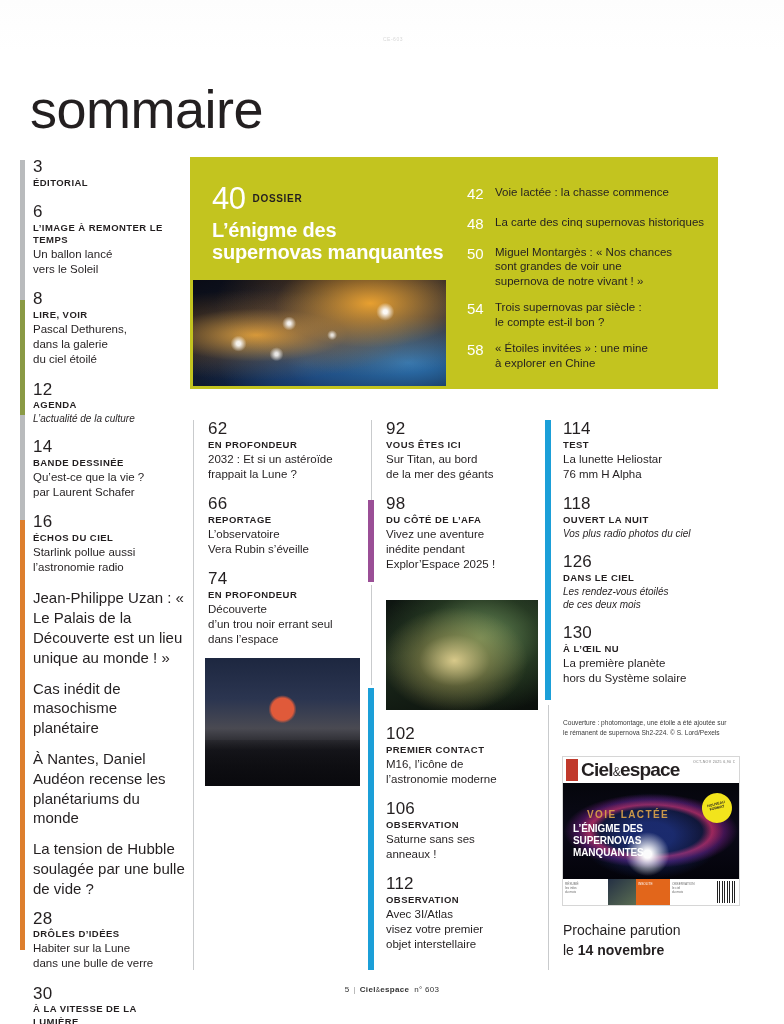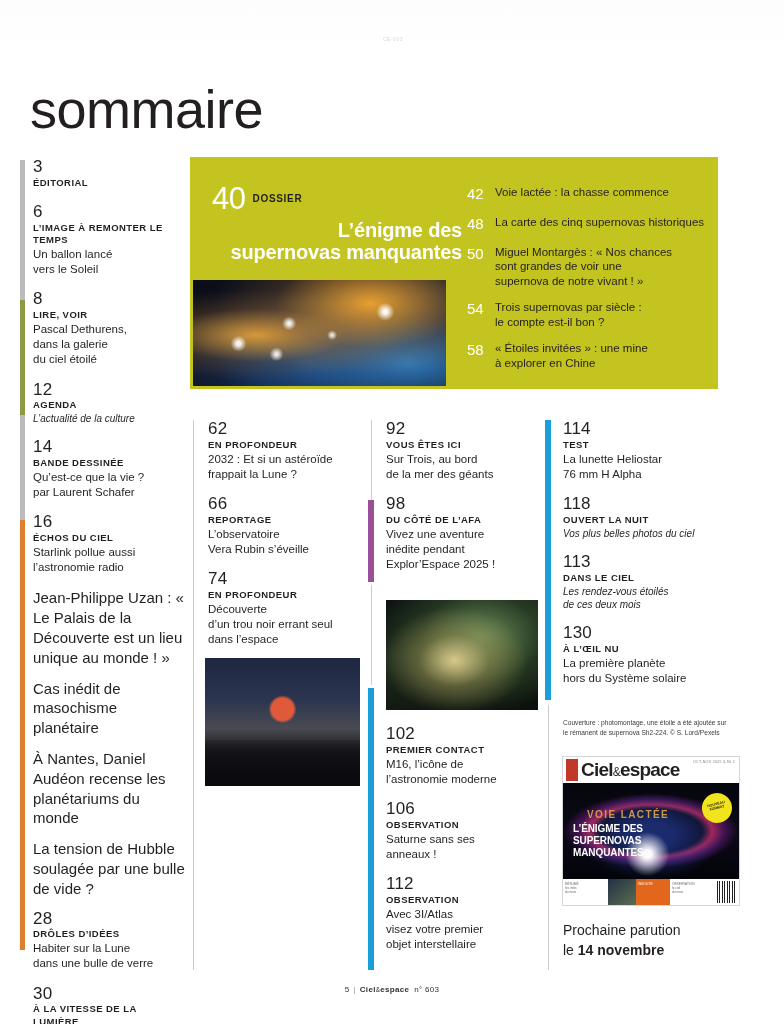--- a/index.html
+++ b/index.html
@@ -67,21 +67,21 @@
   .dos-num {
     display:inline-block; font-size:31px; color:#fff; font-weight:400;
     vertical-align:-2px; letter-spacing:-.5px;
   }
   .dos-tag {
     display:inline-block; font-size:10px; font-weight:bold; color:#231f20;
     letter-spacing:.7px; margin-left:7px; vertical-align:5px;
   }
   .dos-title {
     font-size:20px; font-weight:bold; color:#ffffff; line-height:1.12;
-    margin-top:2px; letter-spacing:-.2px;text-align:right;
+    margin-top:2px; letter-spacing:-.2px;
   }
   .dossier-img {
     position:absolute; left:3px; top:123px; width:253px; height:106px;
     background:
       radial-gradient(circle at 76% 30%, rgba(255,255,255,.95) 0 2px, rgba(255,255,255,0) 9px),
       radial-gradient(circle at 38% 41%, rgba(255,255,255,.9) 0 1.5px, rgba(255,255,255,0) 7px),
       radial-gradient(circle at 18% 60%, rgba(255,255,255,.9) 0 2px, rgba(255,255,255,0) 8px),
       radial-gradient(circle at 33% 70%, rgba(255,255,255,.85) 0 1.5px, rgba(255,255,255,0) 7px),
       radial-gradient(circle at 55% 52%, rgba(255,255,255,.8) 0 1px, rgba(255,255,255,0) 5px),
       radial-gradient(ellipse at 70% 22%, #e8a030 0%, rgba(200,120,30,.2) 38%, rgba(0,0,0,0) 62%),
@@ -338,21 +338,21 @@
     </div>
   </div>
 
   <div class="img-moon"></div>
 
 
   <div class="col3">
     <div class="entry">
       <div class="num">92</div>
       <div class="rub">VOUS ÊTES ICI</div>
-      <div class="desc" style="white-space: pre-line;">Sur Trois, au bord
+      <div class="desc" style="white-space: pre-line;">Sur Titan, au bord
 de la mer des géants</div>
     </div>
     <div class="entry">
       <div class="num">98</div>
       <div class="rub">DU CÔTÉ DE L’AFA</div>
       <div class="desc" style="white-space: pre-line;">Vivez une aventure
 inédite pendant
 Explor’Espace 2025 !</div>
     </div>
   </div>
@@ -384,24 +384,24 @@
   <div class="col4">
     <div class="entry">
       <div class="num">114</div>
       <div class="rub">TEST</div>
       <div class="desc" style="white-space: pre-line;">La lunette Heliostar
 76 mm H Alpha</div>
     </div>
     <div class="entry">
       <div class="num">118</div>
       <div class="rub">OUVERT LA NUIT</div>
-      <div class="desc ital">Vos plus belles photos du ciel</div>
-    </div>
-    <div class="entry">
-      <div class="num">113</div>
+      <div class="desc ital">Vos plus radio photos du ciel</div>
+    </div>
+    <div class="entry">
+      <div class="num">126</div>
       <div class="rub">DANS LE CIEL</div>
       <div class="desc ital" style="white-space: pre-line;">Les rendez-vous étoilés
 de ces deux mois</div>
     </div>
     <div class="entry">
       <div class="num">130</div>
       <div class="rub">À L’ŒIL NU</div>
       <div class="desc" style="white-space: pre-line;">La première planète
 hors du Système solaire</div>
     </div>

